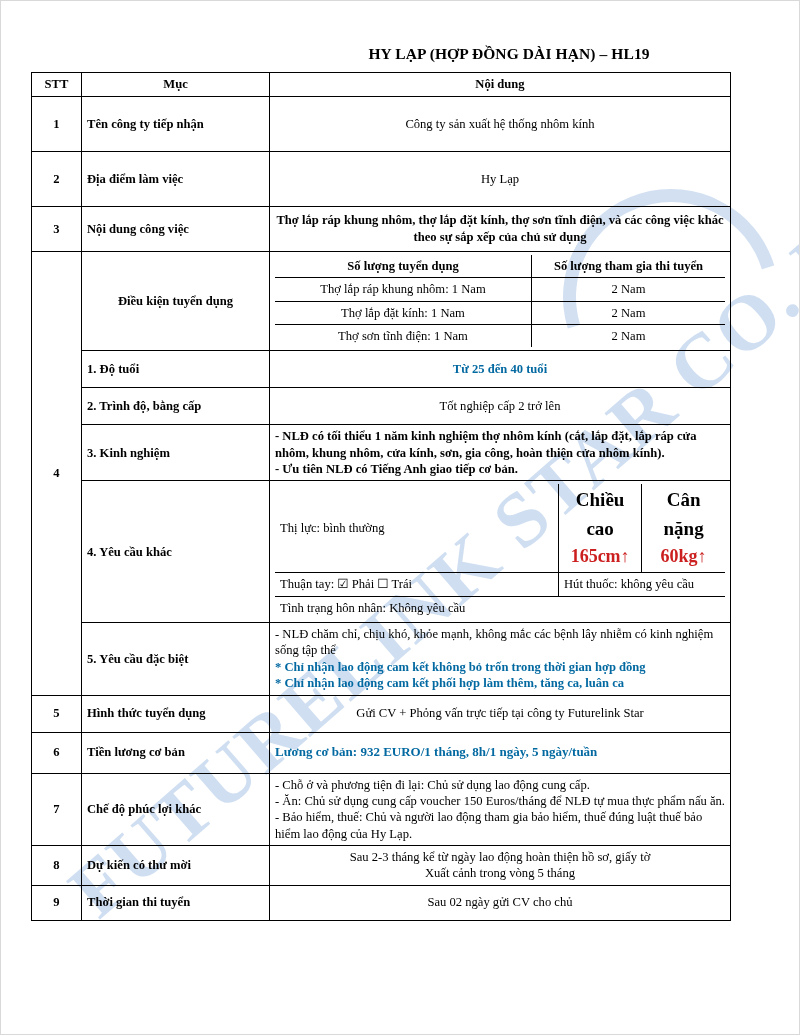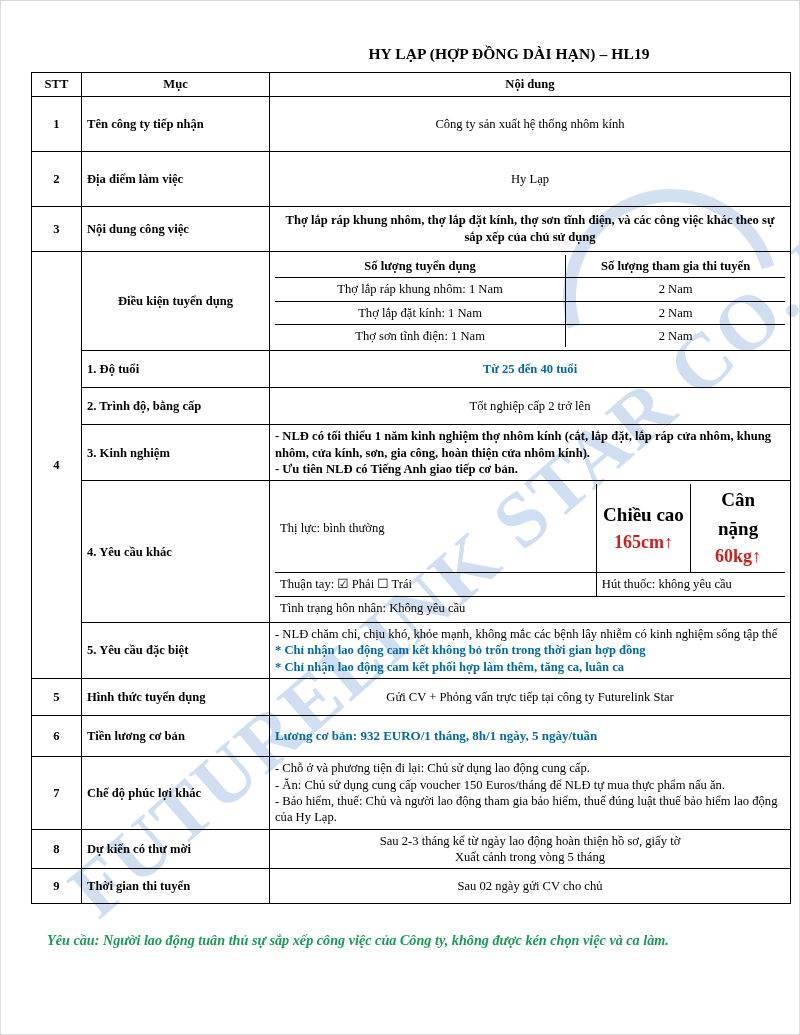--- a/index.html
+++ b/index.html
@@ -77,21 +77,21 @@
     display: block;
   }
   
   #main-table-wrap {
     position: relative;
     z-index: 2;
     margin: 7px 30px 0 30px;
   }
   table.doc {
     border-collapse: collapse;
-    width: 760px;
+    width: 700px;
     table-layout: fixed;
   }
   table.doc td, table.doc th {
     border: 1px solid #000000;
     padding: 3px 5px;
     vertical-align: middle;
     font-size: 12.6px;
     line-height: 1.3;
   }
   .col-stt { width: 50px; }
@@ -353,16 +353,15 @@
           <td class="c-stt">9</td>
           <td class="c-muc">Thời gian thi tuyển</td>
           <td class="c-body" style="height:28px">Sau 02 ngày gửi CV cho chủ</td>
         </tr>
 
       </tbody>
     </table>
   </div>
 
   <div id="notes">
-    <p>Yêu cầu: Người lao động tuân thủ sự sắp xếp công việc của Công ty, không được kén chọn việc và ca làm.</p>
   </div>
 
 </div>
 
 </body></html>

